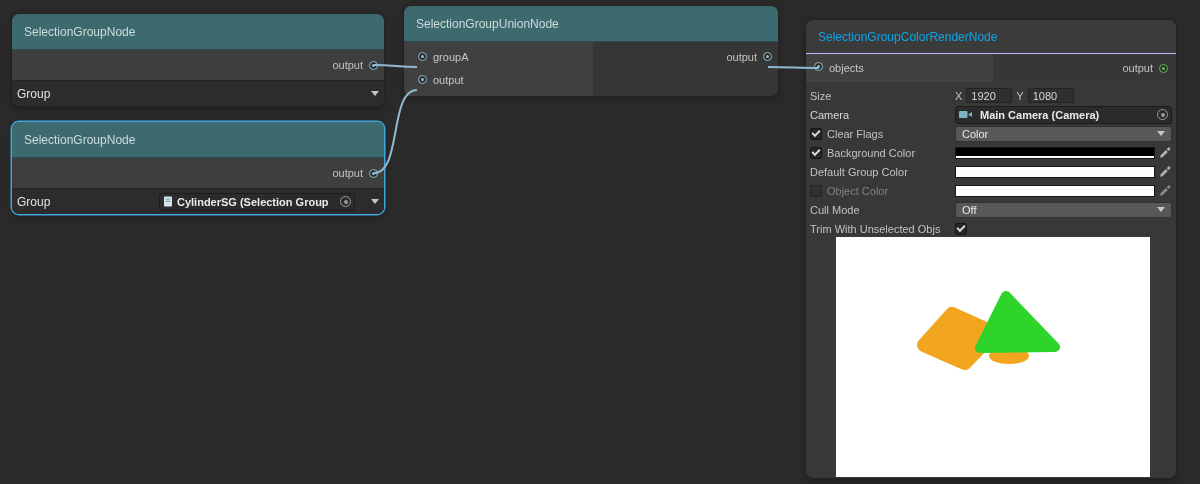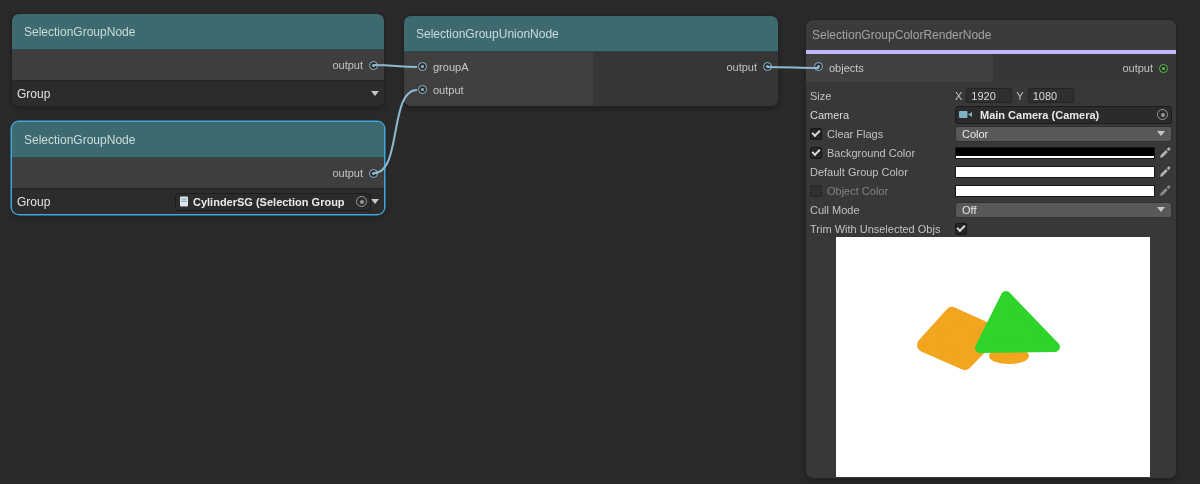--- a/index.html
+++ b/index.html
@@ -4,24 +4,24 @@
 <style>
   *{box-sizing:border-box;margin:0;padding:0}
   html,body{background:#2A2A2A}
   .canvas{position:relative;width:1200px;height:484px;background:#2A2A2A;
     font-family:"Liberation Sans",sans-serif;font-size:12px;color:#C8C8C8;overflow:hidden}
   .node{position:absolute;background:#383838;border-radius:7px;overflow:hidden;
     box-shadow:0 0 0 1px #232323,0 3px 7px rgba(0,0,0,.3)}
   .node.selected{box-shadow:0 0 0 1.5px #3EA6E0,0 3px 7px rgba(0,0,0,.3)}
   .header{height:36px;display:flex;align-items:center;padding:0 12px;background:#3C6A6E;
     border-bottom:1px solid #2B4A4D;color:#CDDCDC}
-  .header.dark{height:34px;background:#3B3B3B;border-bottom:4px solid #c4b5fd;color:#a3a3a3;padding:0 6px}
+  .header.dark{height:34px;background:#3B3B3B;border-bottom:1px solid #c4b5fd;color:#0ea5e9;padding:0 12px}
   .row-output{height:30px;display:flex;align-items:center;justify-content:flex-end;gap:6px;
     padding:0 6px;background:#3E3E3E;font-size:11px;color:#C2C2C2}
-  .grow-row{height:26px;display:flex;align-items:center;gap:0;padding:0 5px;background:#2C2C2C;border-top:1px solid #242424}
+  .grow-row{height:26px;display:flex;align-items:center;gap:16px;padding:0 5px;background:#2C2C2C;border-top:1px solid #242424}
   .grow-label{margin-right:auto;color:#E2E2E2}
   .port{width:9px;height:9px;border-radius:50%;border:1px solid #8FB9CF;position:relative;flex:none;background:#2A2A2A}
   .port::after{content:"";position:absolute;left:2px;top:2px;width:3px;height:3px;border-radius:50%;background:#8FB9CF}
   .port.green{border-color:#5FBE4F}
   .port.green::after{background:#5FBE4F}
   .obj-field{width:196px;height:18px;display:flex;align-items:center;gap:4px;background:#2B2B2B;
     border:1px solid #1C1C1C;border-radius:3px;padding:0 3px;flex:none}
   .obj-text{flex:1;font-weight:bold;font-size:11px;color:#EAEAEA;white-space:nowrap;overflow:hidden}
   .picker{width:11px;height:11px;border-radius:50%;border:1px solid #9A9A9A;position:relative;flex:none}
   .picker::after{content:"";position:absolute;inset:2.5px;border-radius:50%;background:#9A9A9A}
@@ -97,21 +97,21 @@
             <rect x="2.5" y="2.5" width="5" height="1.2" fill="#7FA4B4"></rect>
             <rect x="2.5" y="4.7" width="5" height="1.2" fill="#7FA4B4"></rect>
           </svg>
         <span class="obj-text">CylinderSG (Selection Group</span>
         <span class="picker"></span>
       </div>
       <span class="tri"></span>
     </div>
   </div>
 
-  <div class="node" style="left:404px;top:16px;width:374px">
+  <div class="node" style="left:404px;top:6px;width:374px">
     <div class="header">
       <span>SelectionGroupUnionNode</span>
     </div>
     <div class="u-body">
       <div class="u-left"></div>
       <div class="u-row">
         <span class="port"></span>
         <span>groupA</span>
       </div>
       <div class="u-row">

